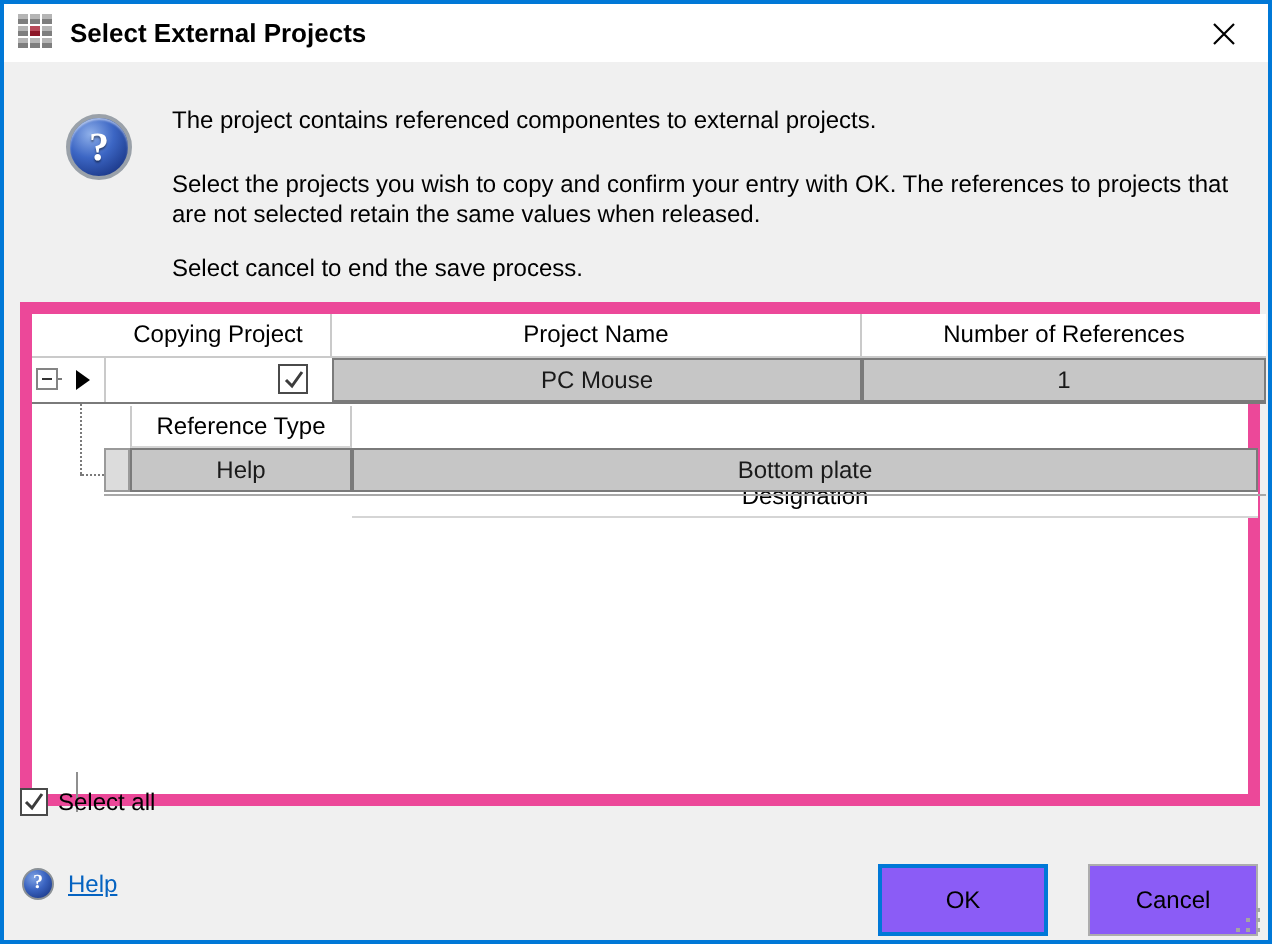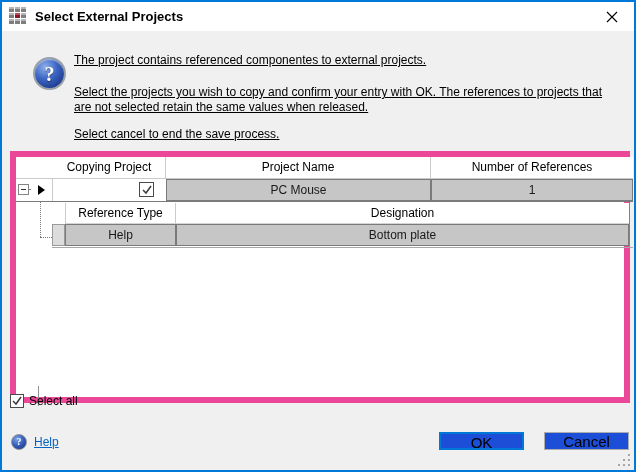--- a/index.html
+++ b/index.html
@@ -23,21 +23,21 @@
 
   
   .big-help {
     position:absolute; left:31px; top:55px; width:33px; height:33px; border-radius:50%;
     background:radial-gradient(circle at 35% 28%, #8fb0ea 0%, #3c66c4 42%, #1f3d8f 78%, #16306f 100%);
     border:2px solid #9aa1a9;
     box-shadow: inset 0 1px 1px rgba(255,255,255,.5);
     display:flex; align-items:center; justify-content:center;
   }
   .big-help span { color:#fff; font-family:"Liberation Serif", serif; font-weight:bold; font-size:20px; line-height:1; text-shadow:0 1px 1px rgba(0,0,0,.45); }
-  .msg { position:absolute; left:72px; width:542px; line-height:15px;text-decoration:underline; }
+  .msg { position:absolute; left:84px; width:542px; line-height:15px; }
   .msg1 { top:51px; } .msg2 { top:83px; } .msg3 { top:125px; }
 
   
   .grid {
     position:absolute; left:8px; top:149px; width:620px; height:252px;
     background:#ffffff; border:6px solid #ec4899;
   }
   .g-abs { position:absolute; }
   .hdr-row { left:0; top:0; width:617px; height:22px; border-bottom:1px solid #cacaca; }
   .hdr-cell { position:absolute; top:0; height:21px; line-height:21px; text-align:center; background:#fff; }
@@ -61,21 +61,21 @@
 
   .ro-cell { position:absolute; height:22px; background:#c6c6c6; border:1px solid #7a7a7a;
     line-height:20px; text-align:center; color:#1a1a1a; }
   .cell-pname { left:150px; top:0; width:265px; }
   .cell-nref  { left:415px; top:0; width:202px; }
 
   .sub-hdr { left:0; top:46px; width:617px; height:21px; }
   .sub-hc { position:absolute; top:0; height:21px; line-height:21px; text-align:center; background:#fff;
     border-bottom:1px solid #d5d5d5; }
   .sub-hc1 { left:49px;  width:111px; border-left:1px solid #cacaca; border-right:1px solid #cacaca; }
-  .sub-hc2 { left:160px; width:453px; }
+  .sub-hc2 { left:160px; width:453px;margin-top:35px; }
 
   .sub-row { left:0; top:67px; width:617px; height:23px; }
   .sub-rowhead { position:absolute; left:36px; top:0; width:13px; height:22px;
     background:#dcdcdc; border:1px solid #9a9a9a; }
   .cell-rtype { left:49px;  top:0; width:111px; }
   .cell-desig { left:160px; top:0; width:453px; }
   .sub-underline { left:36px; top:90px; width:581px; height:0; border-top:1px solid #a8a8a8; }
 
   .tree-v { left:24px; top:45px; width:0; height:35px; border-left:1px dotted #7a7a7a; }
   .tree-h { left:24px; top:80px; width:12px; height:0; border-top:1px dotted #7a7a7a; }
@@ -86,22 +86,22 @@
   .select-all .checkbox { position:static; width:14px; height:14px; }
   .select-all label { margin-left:5px; }
 
   .help-link-wrap { position:absolute; left:9px; top:432px; display:flex; align-items:center; }
   .small-help { width:16px; height:16px; border-radius:50%;
     background:radial-gradient(circle at 35% 28%, #7fa3e4 0%, #3a63c0 45%, #1e3c8c 85%);
     border:1px solid #8a9096; display:flex; align-items:center; justify-content:center; }
   .small-help span { color:#fff; font-weight:bold; font-size:10px; font-family:"Liberation Serif", serif; line-height:1; }
   .help-link { margin-left:7px; color:#0563c1; text-decoration:underline; cursor:pointer; }
 
-  .btn { position:absolute; top:430px; width:85px; height:18px; background:#1d4ed8;
-    border:1px solid #adadad; text-align:center; font-size:15px; font-family:"Liberation Sans",sans-serif;
+  .btn { position:absolute; top:430px; width:85px; height:36px; background:#8b5cf6;
+    border:1px solid #adadad; text-align:center; font-size:12px; font-family:"Liberation Sans",sans-serif;
     padding:0; cursor:default; }
   .btn-ok { left:437px; border:2px solid #0078d7; }
   .btn-cancel { left:542px; }
 
   .grip { position:absolute; right:4px; bottom:4px; width:12px; height:12px; }
   .grip i { position:absolute; width:2px; height:2px; background:#a5a5a5; }
   .grip i:nth-child(1){ right:0; bottom:0; } .grip i:nth-child(2){ right:5px; bottom:0; }
   .grip i:nth-child(3){ right:10px; bottom:0; } .grip i:nth-child(4){ right:0; bottom:5px; }
   .grip i:nth-child(5){ right:5px; bottom:5px; } .grip i:nth-child(6){ right:0; bottom:10px; }
 

